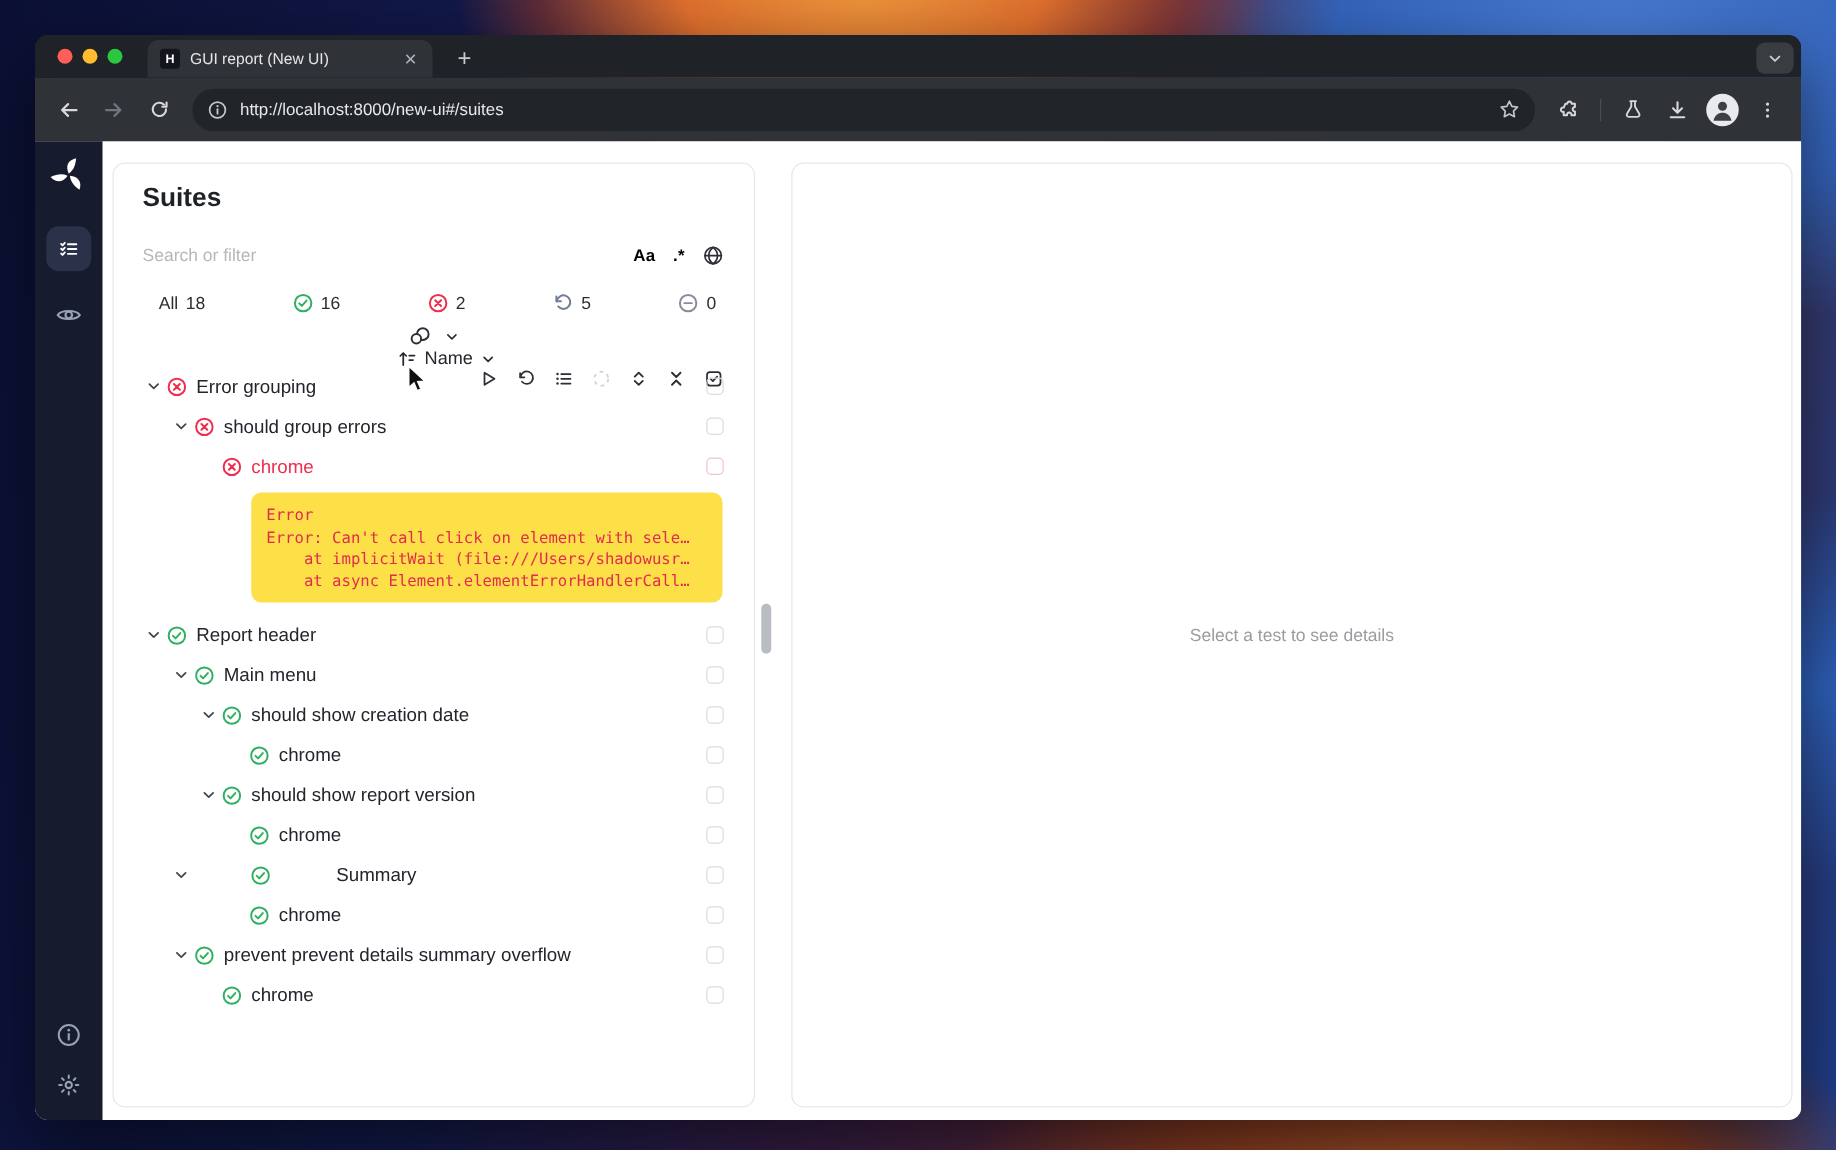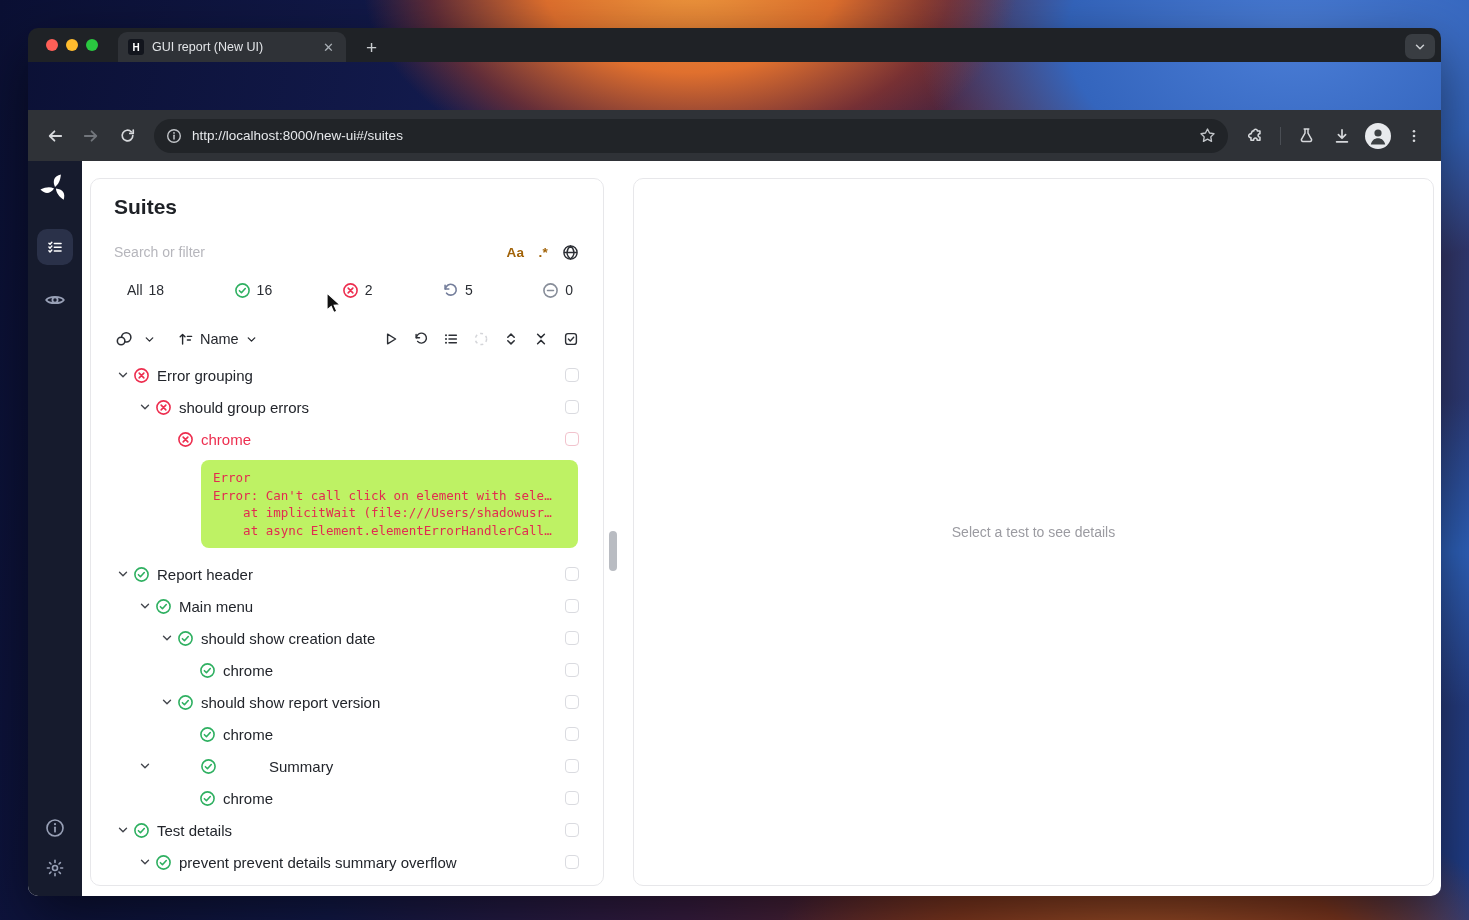--- a/index.html
+++ b/index.html
@@ -29,21 +29,21 @@
   .tab {
     margin-left:90px; width:228px; height:30px; background:#2f3237;
     border-radius:9px 9px 0 0; display:flex; align-items:center; padding:0 8px 0 10px; gap:8px;
   }
   .favicon { width:16px; height:16px; border-radius:3px; background:#12151d; color:#fff; font-size:10px; font-weight:bold; display:flex; align-items:center; justify-content:center; flex:0 0 auto; }
   .tab-title { color:#e3e5e8; font-size:12.5px; white-space:nowrap; overflow:hidden; flex:1; }
   .tab-close { color:#aab0b6; font-size:13px; line-height:1; padding:2px 4px; border-radius:4px; }
   .newtab-btn { color:#c9cccf; font-size:19px; margin:0 0 5px 14px; line-height:1; padding:0 6px; }
   .tabsearch-btn { position:absolute; right:6px; top:6px; width:30px; height:25px; border-radius:7px; background:#393d42; display:flex; align-items:center; justify-content:center; color:#c9cccf; }
 
-  .navbar { height:51px; background:#2f3237; display:flex; align-items:center; padding:0 10px; gap:2px; flex:0 0 auto;margin-top:48px; }
+  .navbar { height:51px; background:#2f3237; display:flex; align-items:center; padding:0 10px; gap:2px; flex:0 0 auto; }
   .nav-ic { width:34px; height:34px; border-radius:50%; display:flex; align-items:center; justify-content:center; color:#d6d8db; flex:0 0 auto; }
   .nav-ic.dim { color:#72767c; }
   .omnibox { flex:1; height:34px; margin:0 8px; background:#212428; border-radius:17px; display:flex; align-items:center; padding:0 12px; gap:10px; min-width:0; }
   .omni-url { color:#e6e8eb; font-size:13.5px; flex:1; white-space:nowrap; overflow:hidden; }
   .omni-ic { color:#c2c5c9; display:flex; align-items:center; }
   .nav-divider { width:1px; height:18px; background:#4a4e54; margin:0 6px; flex:0 0 auto; }
   .avatar-ic { width:26px; height:26px; border-radius:50%; background:#e8eaed; display:flex; align-items:center; justify-content:center; }
 
   
   .content { flex:1; background:#ffffff; display:flex; position:relative; min-height:0; }
@@ -59,42 +59,42 @@
   .card { position:absolute; top:17px; bottom:10px; background:#fff; border:1px solid #e7e7ea; border-radius:10px; }
   .card-left { left:8px; width:514px; overflow:hidden; }
   .card-right { left:551px; right:7px; display:flex; align-items:center; justify-content:center; }
   .empty-state { color:#9b9ba1; font-size:14px; }
   .panel-scrollthumb { position:absolute; left:527px; top:370px; width:8px; height:40px; border-radius:4px; background:#b9bcc2; }
 
   .panel-title { margin:14px 0 0 23px; font-size:21px; font-weight:bold; color:#1e2126; line-height:28px; }
   .search-row { margin:18px 24px 0 23px; height:26px; display:flex; align-items:center; gap:14px; }
   .search-input { flex:1; border:none; outline:none; font-size:14px; color:#24262c; font-family:"Liberation Sans",sans-serif; background:transparent; min-width:0; }
   .search-input::placeholder { color:#b6b6bc; }
-  .search-tool { color:#a16207; font-size:13.5px; font-weight:bold; letter-spacing:.3px; display:flex; align-items:center; }
+  .search-tool { color:#000000; font-size:13.5px; font-weight:bold; letter-spacing:.3px; display:flex; align-items:center; }
 
   .filters { margin:10px 30px 0 36px; height:30px; display:flex; align-items:center; justify-content:space-between; }
   .filter-item { display:flex; align-items:flex-start; gap:6px; font-size:14px; color:#2a2d33; cursor:default; }
   .filter-item .cnt { color:#2a2d33; }
 
-  .tree-toolbar { margin:20px 24px 0 23px; height:28px; display:flex; align-items:center; color:#2c2f35; }
+  .tree-toolbar { margin:2px 24px 0 23px; height:28px; display:flex; align-items:center; color:#2c2f35;flex-direction:column; }
   .tt-left { display:flex; align-items:center; gap:9px; }
   .sort-group { display:flex; align-items:center; gap:6px; margin-left:22px; font-size:14.5px; color:#25282e; }
   .tt-right { margin-left:auto; display:flex; align-items:center; gap:14px; }
   .tt-ic { display:flex; align-items:center; color:#2c2f35; }
   .tt-ic.disabled { color:#d4d5d9; }
 
   .tree { margin-top:6px; }
   .tree-row { height:32px; display:flex; align-items:center; }
   .slot { width:18px; height:16px; display:flex; align-items:center; justify-content:center; flex:0 0 auto; color:#43464d; }
   .row-label { margin-left:7px; font-size:15px; color:#22252b; white-space:nowrap; }
   .row-label.danger { color:#ed2e4f; }
   .row-cb { margin-left:auto; margin-right:24px; width:14px; height:14px; border:1.5px solid #dadbe0; border-radius:4px; flex:0 0 auto; }
   .row-cb.danger { border-color:#f2c3cd; }
   .error-box {
-    margin:5px 0 10px 110px; width:377px; border-radius:8px; background:#bef264;
+    margin:5px 0 10px 110px; width:377px; border-radius:8px; background:#fde047;
     padding:9px 12px; color:#e22b50; font-family:"DejaVu Sans Mono", monospace;
     font-size:12.5px; line-height:17.5px; white-space:pre; overflow:hidden;
   }
 
   .cursor { position:absolute; left:325px; top:292px; z-index:50; pointer-events:none; }
   svg { display:block; }
 </style>
 </head>
 <body>
 
@@ -506,35 +506,20 @@
                 <span class="slot"></span>
                 <span class="slot" style="color: rgb(47, 176, 97);">
                   <svg width="17" height="17" viewBox="0 0 16 16">
                     <circle cx="8" cy="8" r="6.2" fill="none" stroke="currentColor" stroke-width="1.5"></circle>
                     <path d="M5.1 8.2l1.9 1.9 3.6-4" fill="none" stroke="currentColor" stroke-width="1.5" stroke-linecap="round" stroke-linejoin="round"></path>
                   </svg>
                 </span>
                 <span class="row-label">chrome</span>
                 <span class="row-cb"></span>
               </div>
-              <div class="tree-row" style="padding-left: 23px;">
-                <span class="slot">
-                  <svg width="14" height="14" viewBox="0 0 16 16">
-                    <path d="M4 6l4 4 4-4" fill="none" stroke="currentColor" stroke-width="1.6" stroke-linecap="round" stroke-linejoin="round"></path>
-                  </svg>
-                </span>
-                <span class="slot" style="color: rgb(47, 176, 97);">
-                  <svg width="17" height="17" viewBox="0 0 16 16">
-                    <circle cx="8" cy="8" r="6.2" fill="none" stroke="currentColor" stroke-width="1.5"></circle>
-                    <path d="M5.1 8.2l1.9 1.9 3.6-4" fill="none" stroke="currentColor" stroke-width="1.5" stroke-linecap="round" stroke-linejoin="round"></path>
-                  </svg>
-                </span>
-                <span class="row-label">Test details</span>
-                <span class="row-cb"></span>
-              </div>
               <div class="tree-row" style="padding-left: 45px;">
                 <span class="slot">
                   <svg width="14" height="14" viewBox="0 0 16 16">
                     <path d="M4 6l4 4 4-4" fill="none" stroke="currentColor" stroke-width="1.6" stroke-linecap="round" stroke-linejoin="round"></path>
                   </svg>
                 </span>
                 <span class="slot" style="color: rgb(47, 176, 97);">
                   <svg width="17" height="17" viewBox="0 0 16 16">
                     <circle cx="8" cy="8" r="6.2" fill="none" stroke="currentColor" stroke-width="1.5"></circle>
                     <path d="M5.1 8.2l1.9 1.9 3.6-4" fill="none" stroke="currentColor" stroke-width="1.5" stroke-linecap="round" stroke-linejoin="round"></path>

